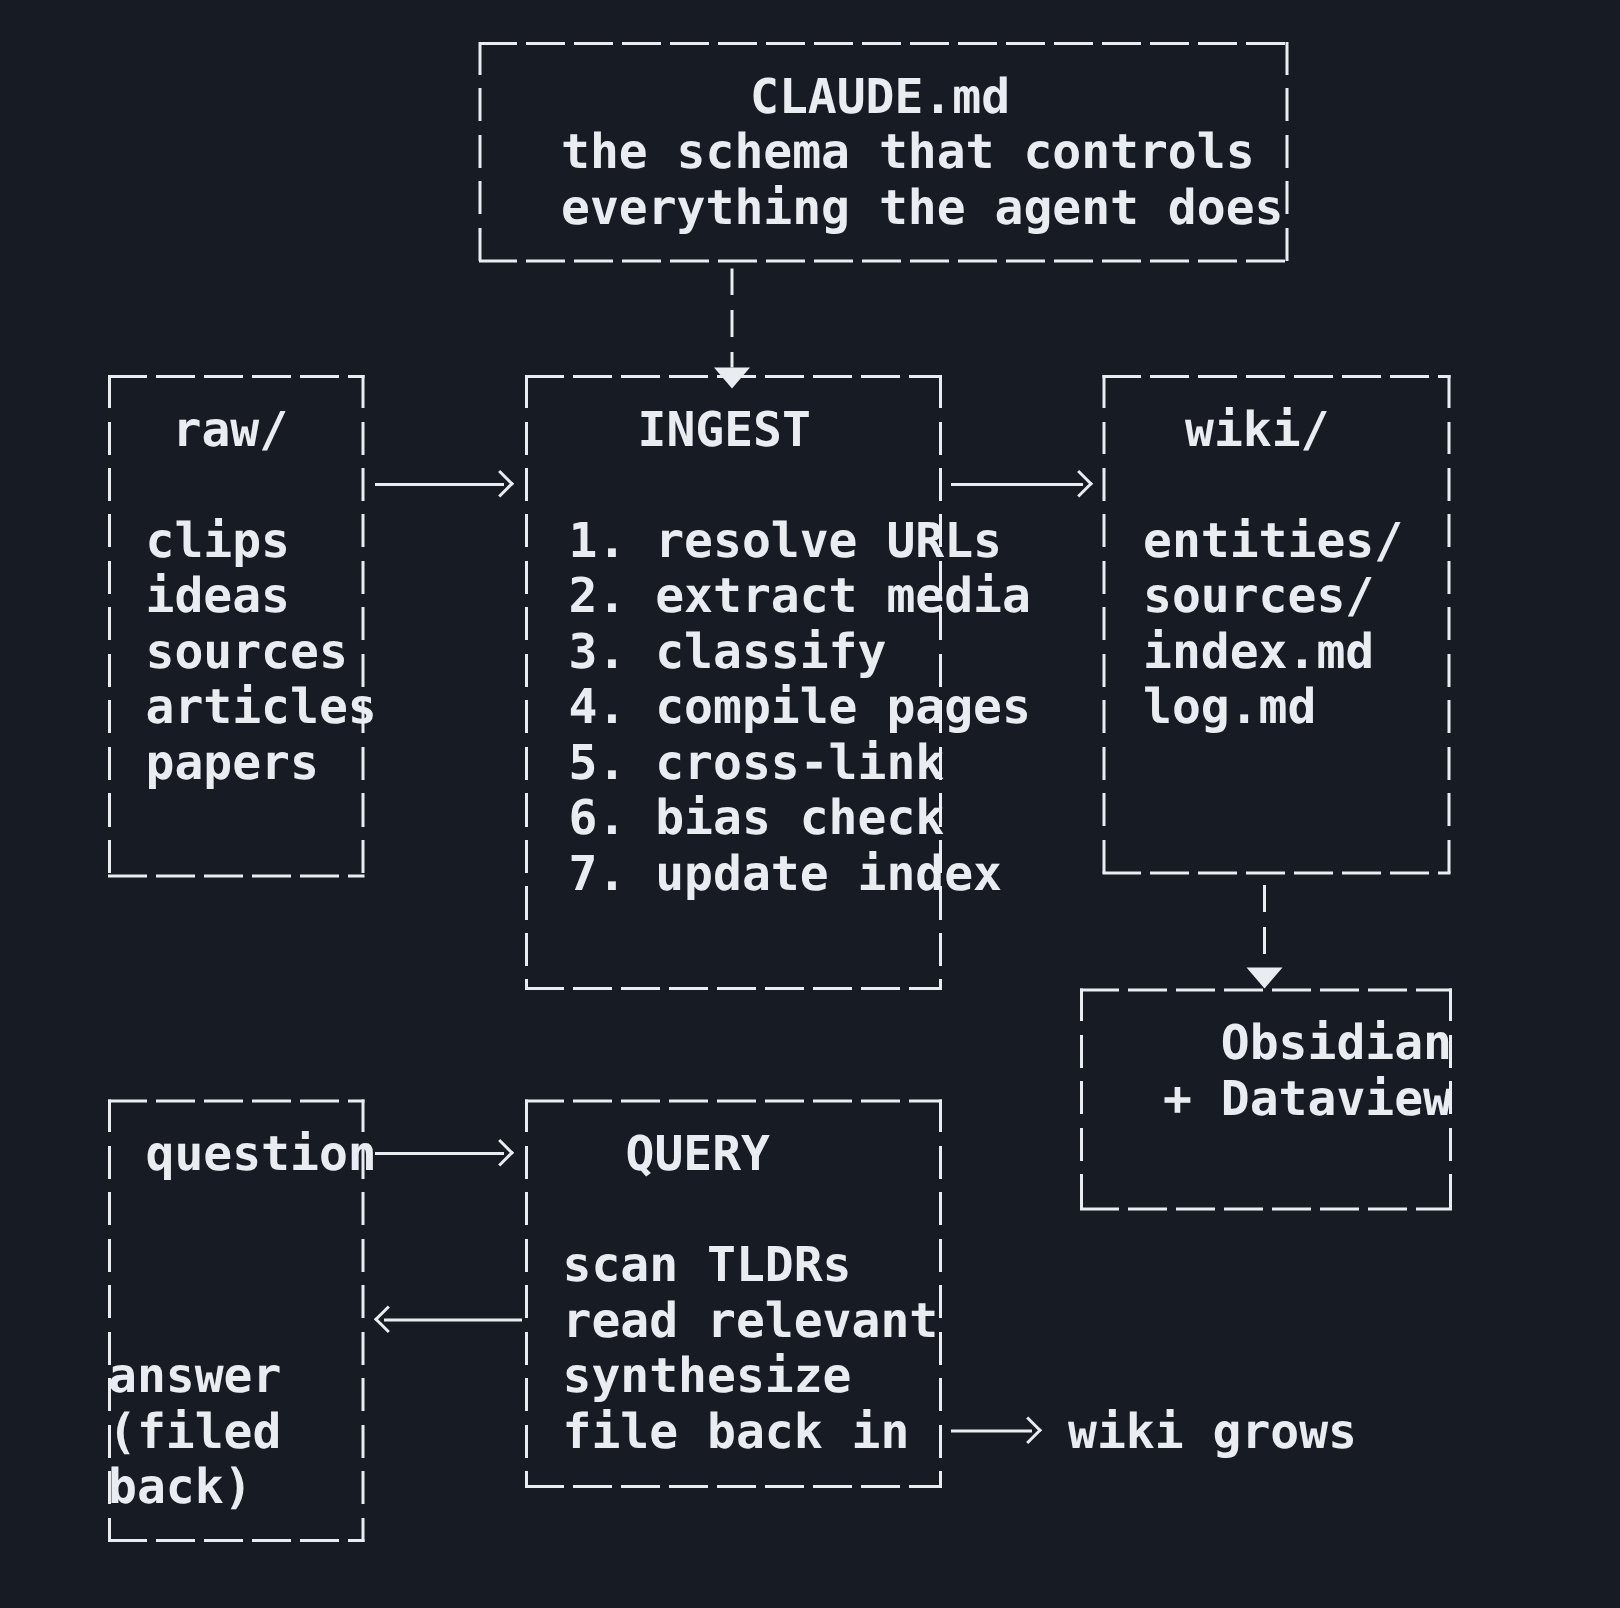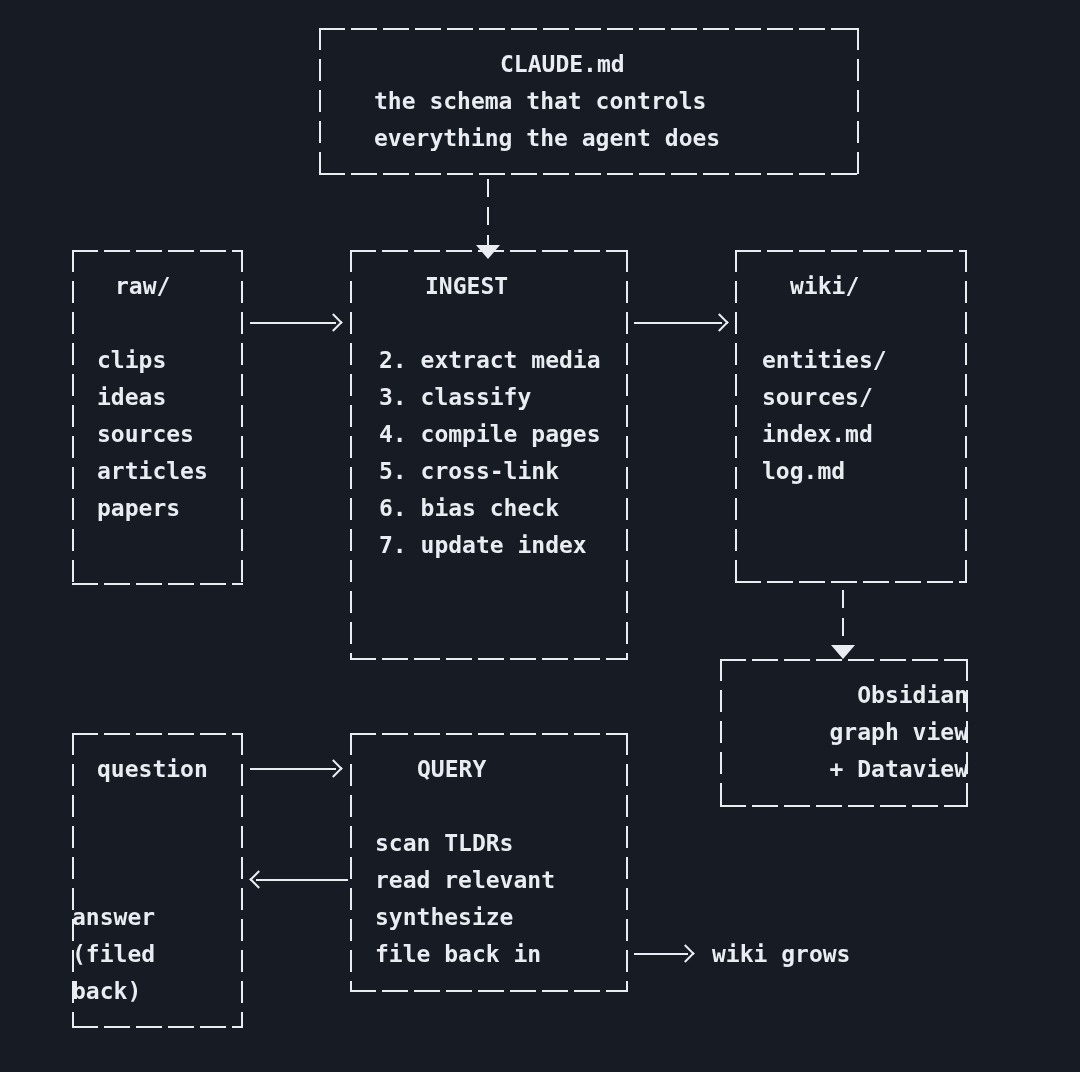--- a/index.html
+++ b/index.html
@@ -2,21 +2,21 @@
 <html><head>
 <meta charset="utf-8">
 <style>
   html,body{margin:0;padding:0;background:#161b24;}
   .canvas{
     position:relative;
     width:1080px;height:1072px;
     background:var(--bg,#161b24);
     color:var(--text,#e9edf2);
     font-family:"DejaVu Sans Mono","Liberation Mono",monospace;
-    font-size:23px;font-weight:600;
+    font-size:32px;font-weight:600;
     overflow:hidden;
   }
   
   .box{
     position:absolute;
     padding-top:18px;
     box-sizing:border-box;
     background-image:
       repeating-linear-gradient(90deg,var(--line,#e9edf2) 0 26px,transparent 26px 32px),
       repeating-linear-gradient(90deg,var(--line,#e9edf2) 0 26px,transparent 26px 32px),
@@ -82,20 +82,21 @@
   </div>
 
   <div class="harrow r" style="left:250px;top:322px;width:90px">
     <i class="shaft"></i>
       <i class="head"></i>
   </div>
 
   <div class="box b-ingest" style="left:350px;top:250px;width:278px;height:410px">
     <div class="row title">INGEST</div>
     <div class="row"></div>
+    <div class="row line">1. resolve URLs</div>
     <div class="row line">2. extract media</div>
     <div class="row line">3. classify</div>
     <div class="row line">4. compile pages</div>
     <div class="row line">5. cross-link</div>
     <div class="row line">6. bias check</div>
     <div class="row line">7. update index</div>
   </div>
 
   <div class="harrow r" style="left:634px;top:322px;width:92px">
     <i class="shaft"></i>
@@ -109,21 +110,20 @@
     <div class="row line">sources/</div>
     <div class="row line">index.md</div>
     <div class="row line">log.md</div>
   </div>
 
   <div class="vdash" style="left:842px;top:590px;height:55px"></div>
   <div class="tri-down" style="left:831px;top:645px"></div>
 
   <div class="box b-obsidian" style="left:720px;top:659px;width:248px;height:148px">
     <div class="row line">Obsidian</div>
-    <div class="row line">graph view</div>
     <div class="row line">+ Dataview</div>
   </div>
 
   <div class="box b-question" style="left:72px;top:733px;width:171px;height:295px">
     <div class="row title">question</div>
     <div class="row"></div>
     <div class="row"></div>
     <div class="row"></div>
     <div class="row line">answer</div>
     <div class="row line">(filed</div>

